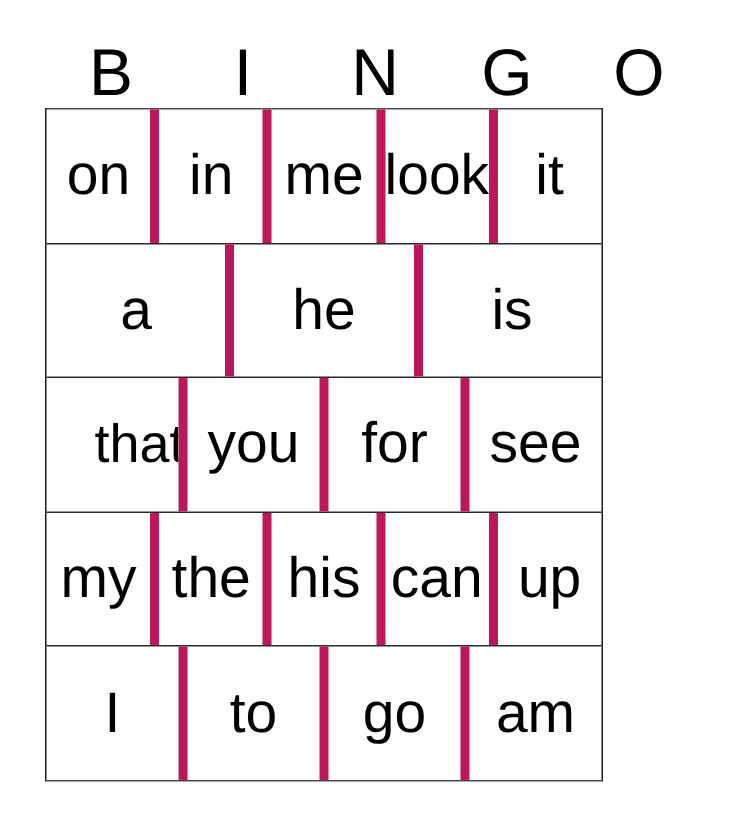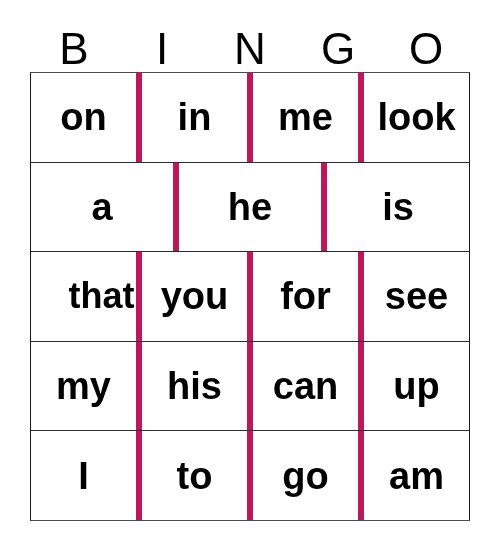--- a/index.html
+++ b/index.html
@@ -30,27 +30,26 @@
     width: 88px;
     display: flex;
     align-items: flex-end;
     justify-content: center;
     font-size: 44px;
     line-height: 46px;
     font-weight: 400;
     letter-spacing: 0;
   }
   #grid {
-    width: 440px;
+    width: 372px;
     border-top: 1.5px solid #4d4d4d;
     border-left: 1.5px solid #1a1a1a;
     border-right: 1.5px solid #1a1a1a;
     border-bottom: 1.5px solid #4d4d4d;
     box-sizing: border-box;
-    font-weight: bold;
   }
   .grid-row {
     display: flex;
     width: 100%;
     height: 88.6px;
   }
   .grid-row + .grid-row {
     border-top: 1px solid #2b2b2b;
   }
   .cell {
@@ -93,20 +92,23 @@
         </div>
       <div class="cell">
           <span class="cell-text">in</span>
         </div>
       <div class="cell">
           <span class="cell-text">me</span>
         </div>
       <div class="cell">
           <span class="cell-text">look</span>
         </div>
+      <div class="cell">
+          <span class="cell-text">it</span>
+        </div>
     </div>
 
     <div class="grid-row">
       <div class="cell">
           <span class="cell-text">a</span>
         </div>
       <div class="cell">
           <span class="cell-text">he</span>
         </div>
       <div class="cell">
@@ -127,20 +129,23 @@
       <div class="cell">
           <span class="cell-text">see</span>
         </div>
     </div>
 
     <div class="grid-row">
       <div class="cell">
           <span class="cell-text">my</span>
         </div>
       <div class="cell">
+          <span class="cell-text">the</span>
+        </div>
+      <div class="cell">
           <span class="cell-text">his</span>
         </div>
       <div class="cell">
           <span class="cell-text">can</span>
         </div>
       <div class="cell">
           <span class="cell-text">up</span>
         </div>
     </div>
 

